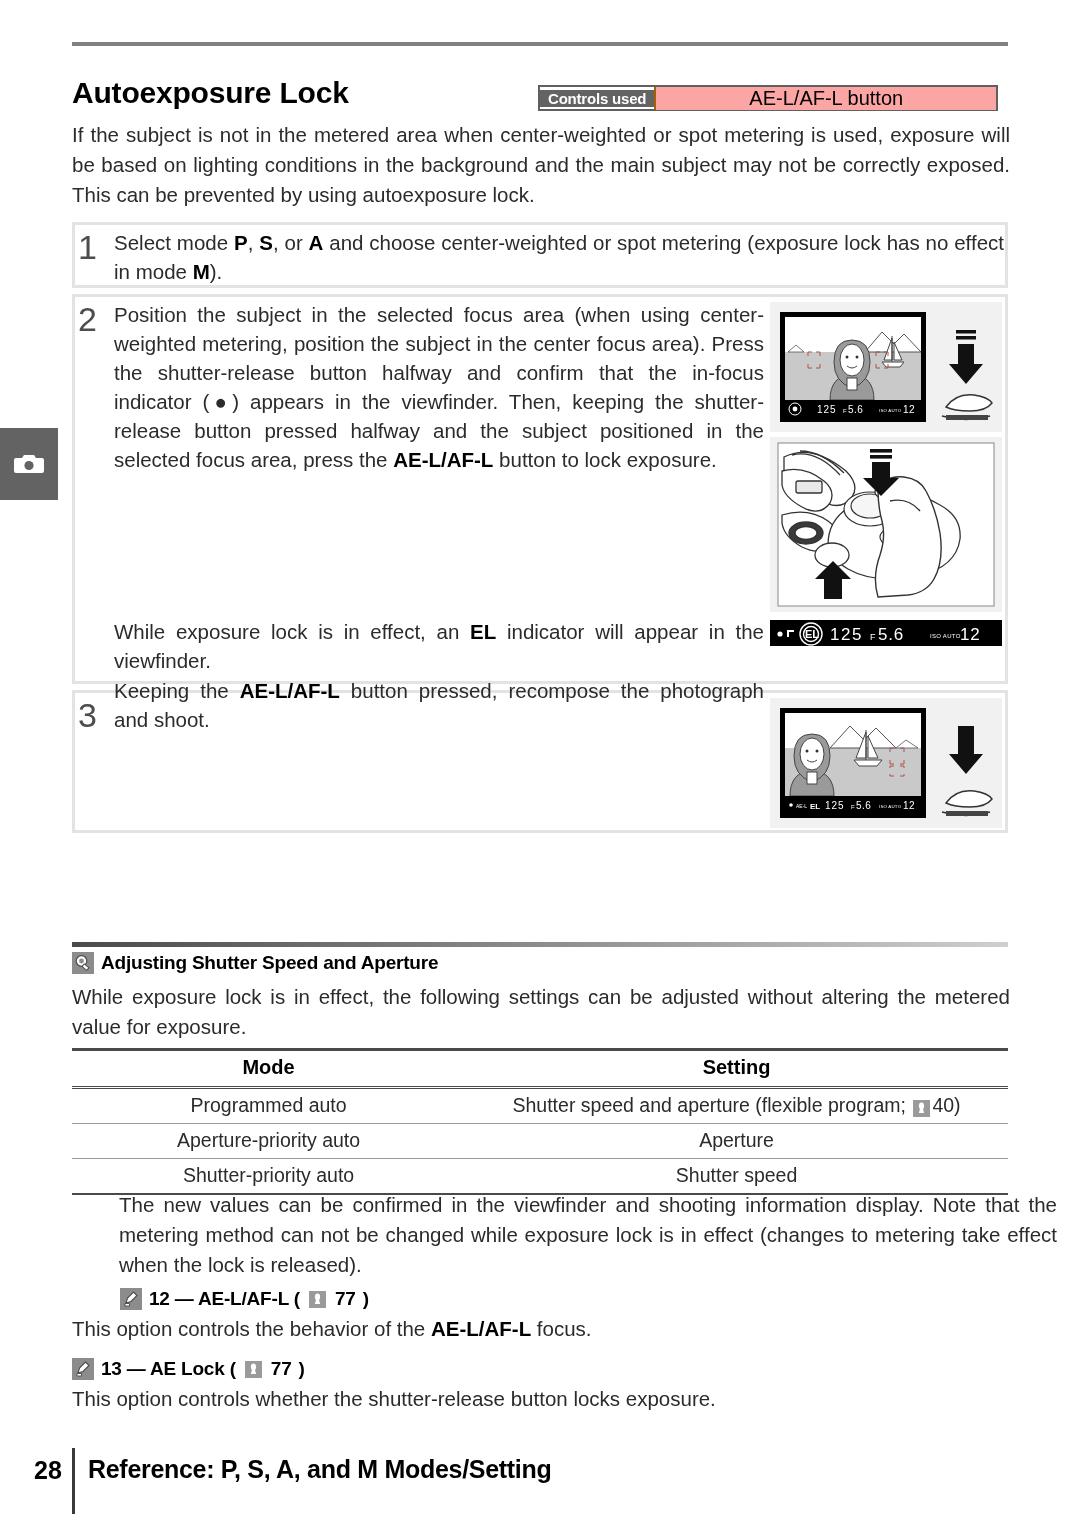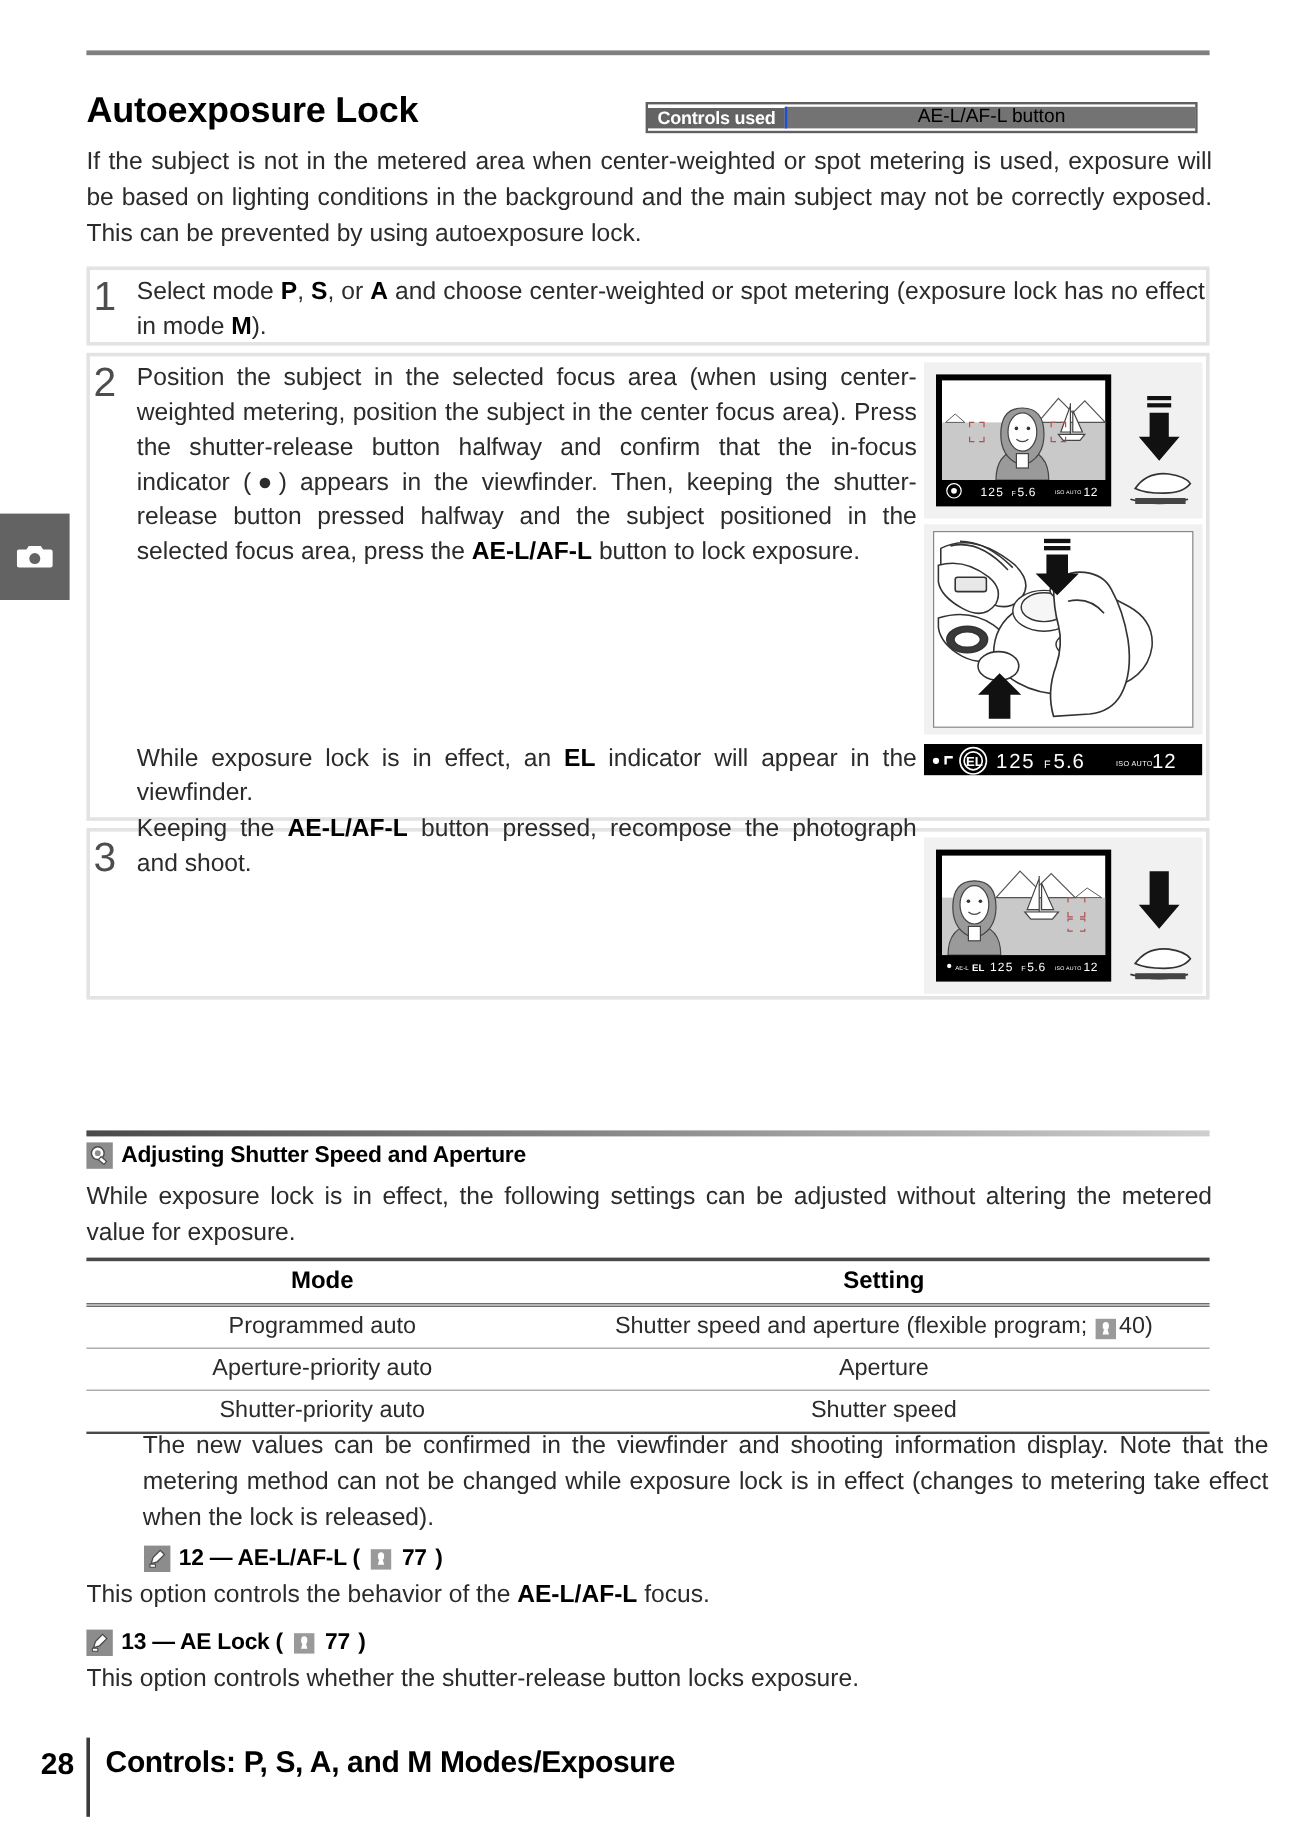--- a/index.html
+++ b/index.html
@@ -65,28 +65,28 @@
     background: #636363;
     color: #ffffff;
     font-size: 15px;
     font-weight: bold;
     padding: 0 8px;
     display: flex;
     align-items: center;
     letter-spacing: -0.2px;
   }
   .controls-used .cu-value {
-    background: #737373;
+    background: #fca5a5;
     color: #000;
-    font-size: 16px;
+    font-size: 20px;
     width: 340px;
     display: flex;
     align-items: center;
     justify-content: center;
-    border-left: 2px solid #1d4ed8;
+    border-left: 2px solid #a16207;
   }
 
   
   .intro {
     position: absolute;
     left: 72px;
     top: 120px;
     width: 938px;
     font-size: 20.5px;
     line-height: 30px;
@@ -536,15 +536,15 @@
         <path d="M5 7 h3 l1.2 4 h-5.4 z" fill="#ffffff"></path>
       </svg>
     </span>
     <span>77</span>
     <span>)</span>
   </div>
   <div class="body-text" style="left:72px; top:1384px; width:938px; text-align:left;"><span>This option controls whether the shutter-release button locks exposure.</span></div>
 
   <div class="footer-pageno">28</div>
   <div class="footer-sep"></div>
-  <div class="footer-title">Controls: P, S, A, and M Modes/Exposure</div>
+  <div class="footer-title">Reference: P, S, A, and M Modes/Setting</div>
 
 </div>
 
 </body></html>

